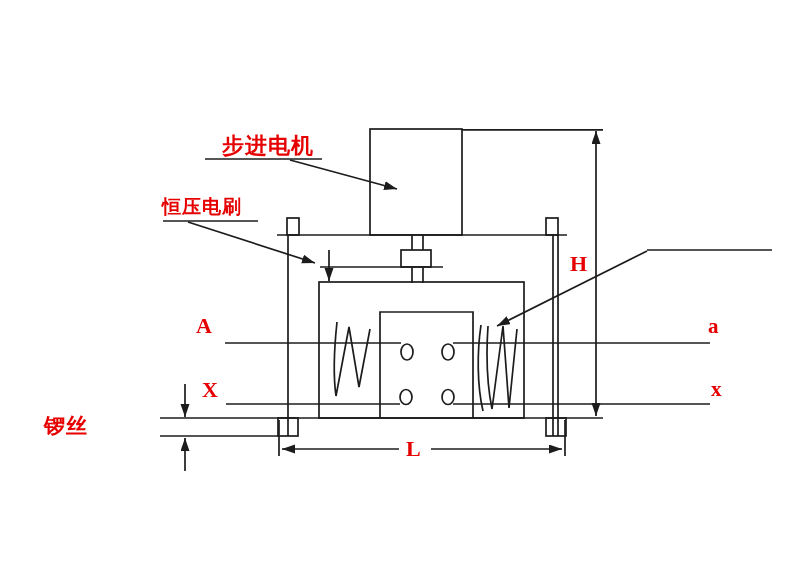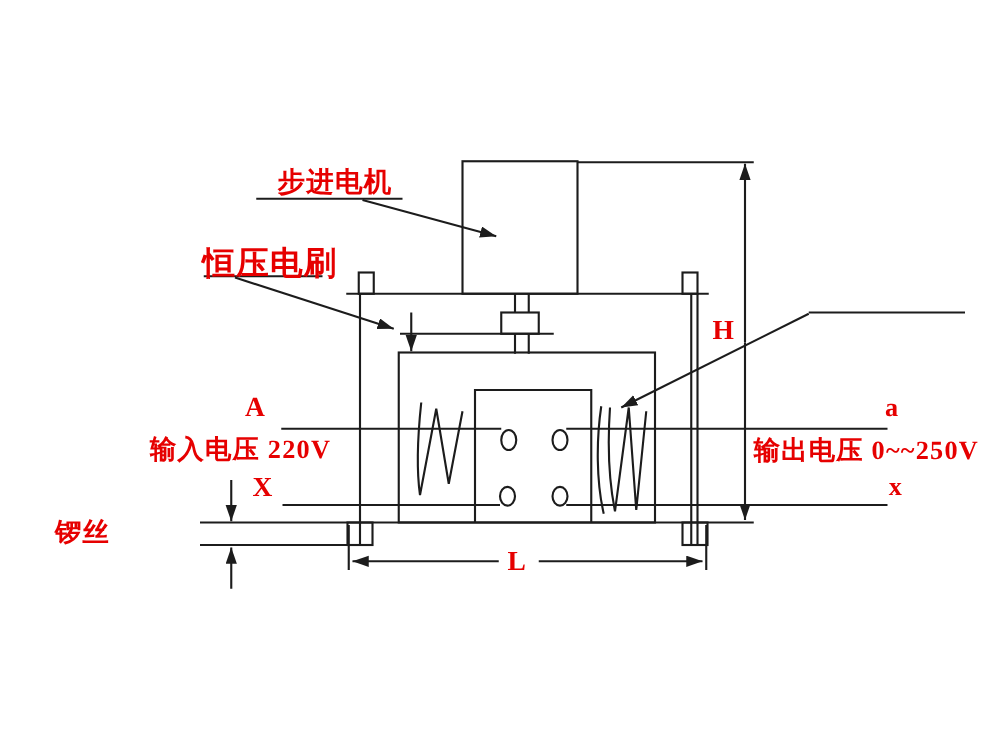--- a/index.html
+++ b/index.html
@@ -117,35 +117,33 @@
 
     <g>
       <line x1="290" y1="160" x2="397" y2="189" marker-end="url(#ah)"></line>
       <line x1="188" y1="222" x2="315" y2="263" marker-end="url(#ah)"></line>
       <line x1="647" y1="251" x2="497" y2="326" marker-end="url(#ah)"></line>
     </g>
   </svg>
 
   <div class="lbl cjk" style="left:222px;top:134px;font-size:22px;">步进电机</div>
 
-  <div class="lbl cjk" style="left:162px;top:197px;font-size:26px;">恒压电刷</div>
+  <div class="lbl cjk" style="left:162px;top:197px;font-size:19px;">恒压电刷</div>
 
 
   <div class="lbl ltr" style="left:196px;top:314px;">A</div>
 
-  <div class="lbl cjk" style="left:120px;top:348px;">输入电压 220V</div>
 
   <div class="lbl ltr" style="left:202px;top:378px;">X</div>
 
 
   <div class="lbl cjk" style="left:44px;top:415px;">锣丝</div>
 
   <div class="lbl ltr" style="left:708px;top:315px;font-size:21px;">a</div>
 
-  <div class="lbl cjk" style="left:603px;top:349px;">输出电压 0~~250V</div>
 
   <div class="lbl ltr" style="left:711px;top:378px;font-size:21px;">x</div>
 
   <div class="lbl ltr" style="left:570px;top:252px;">H</div>
 
   <div class="lbl ltr" style="left:406px;top:437px;">L</div>
 
 </div>
 
 </body></html>

